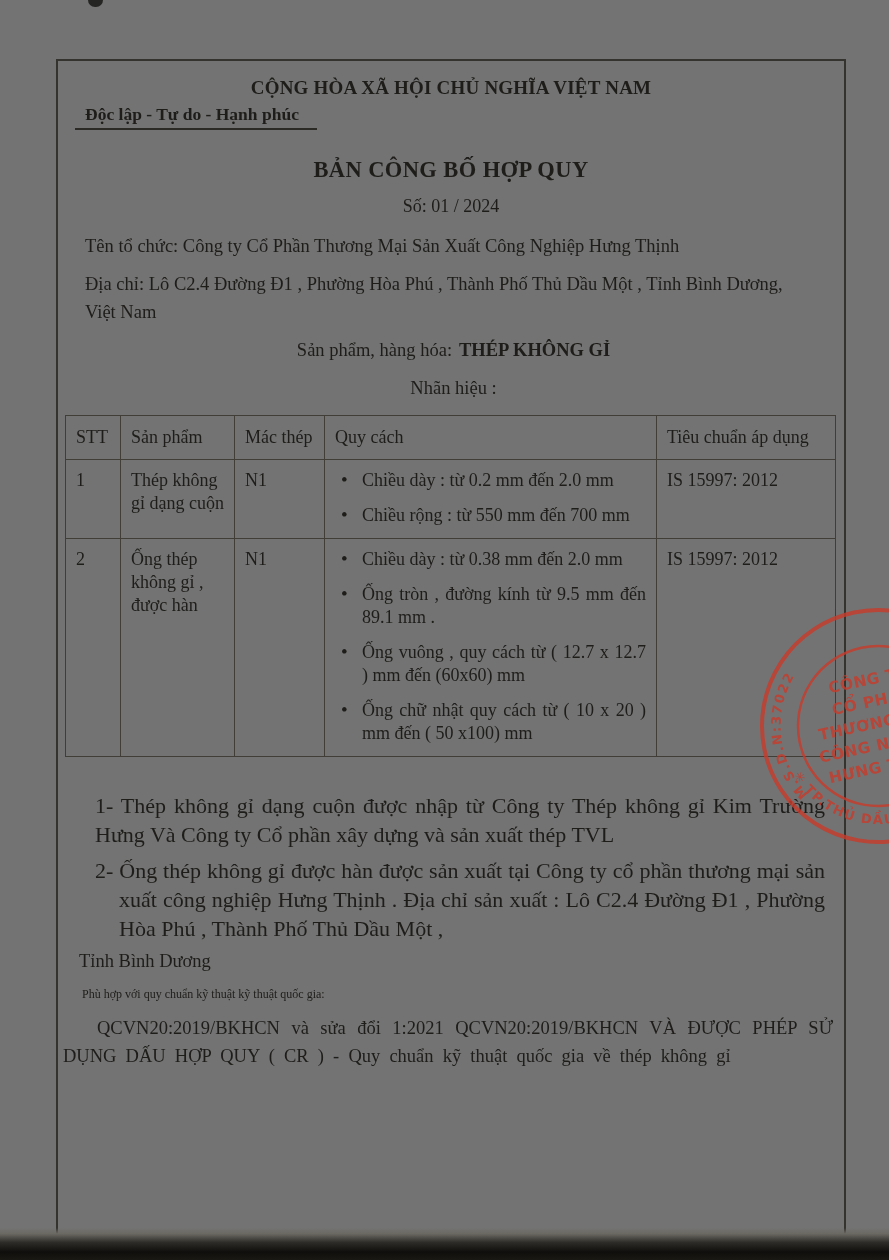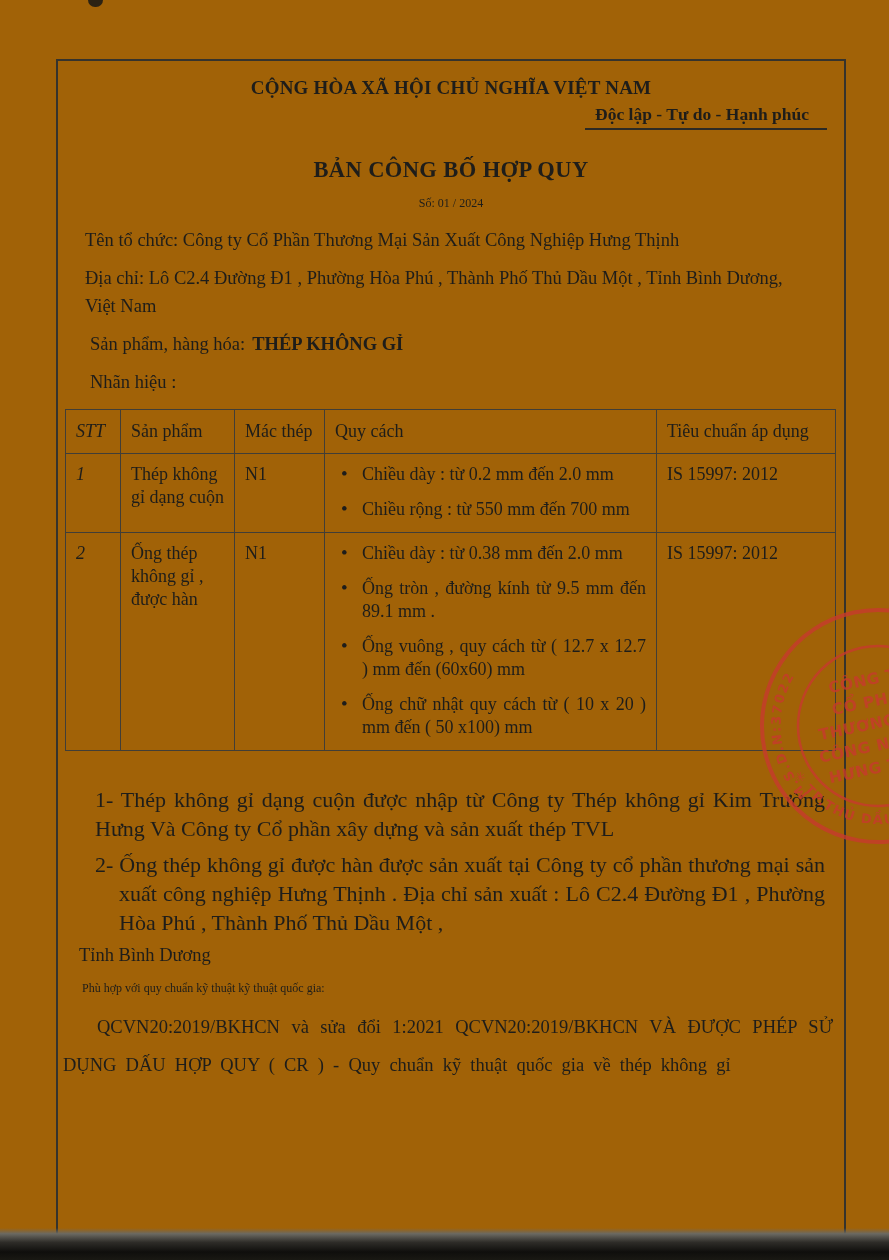--- a/index.html
+++ b/index.html
@@ -1,71 +1,71 @@
 <!DOCTYPE html>
 <html lang="vi"><head>
 <meta charset="utf-8">
 <style>
   html,body { margin:0; padding:0; }
   body { background:#d8d6d0; }
   .page {
     position:relative; width:889px; height:1260px; margin:0 auto;
-    background:#a16207; overflow:hidden;
+    background:#737373; overflow:hidden;
     font-family:"Liberation Serif", serif; color:#1e1d1a;
   }
   .speck { position:absolute; left:88px; top:0; width:15px; height:7px;
     background:#181815; border-radius:0 0 7px 7px; opacity:.85; z-index:6; }
 
   .frame {
     position:absolute; left:56px; top:59px; width:790px; height:1210px;
     border:2px solid #35332d; box-sizing:border-box; padding:10px 17px 0;
   }
 
   .nat-line1 { text-align:center; font-weight:bold; font-size:19px; letter-spacing:.2px; margin-top:6px; }
-  .nat-wrap  { text-align:right; margin-top:5px; }
+  .nat-wrap  { text-align:left; margin-top:5px; }
   .nat-line2 { display:inline-block; font-weight:bold; font-size:17.5px;
     border-bottom:2px solid #2c2a25; padding:0 18px 3px 10px; }
 
   .doc-title  { text-align:center; font-weight:bold; font-size:22.5px; margin-top:27px; letter-spacing:.4px; }
-  .doc-number { text-align:center; font-size:12px; margin-top:13px; }
+  .doc-number { text-align:center; font-size:18px; margin-top:13px; }
 
   p { margin:10px; }
   .info { font-size:18.5px; line-height:28px; }
   .info.first { margin-top:15px; }
-  .indent { padding-left:5px; }
+  .indent { padding-left:5px;text-align:center; }
   .gap-top { margin-top:4px; }
   .prod-val { font-weight:bold; margin-left:7px; }
 
   table.spec {
     border-collapse:collapse; table-layout:fixed;
     width:calc(100% + 19px); margin:13px 0 0 -10px;
     font-size:18px;
   }
   table.spec th, table.spec td {
     border:1.5px solid #413e37; padding:9px 10px;
     vertical-align:top; font-weight:normal; text-align:left;
     line-height:23px; overflow:hidden;
   }
   table.spec th { padding-top:10px; padding-bottom:10px; }
-  .c-stt { text-align:center;font-style:italic; }
+  .c-stt { text-align:center; }
   .c-mac { text-align:center; }
   .just  { text-align:justify; }
 
   .bullet { position:relative; padding-left:27px; margin-bottom:12px; text-align:justify; }
   .bullet:last-child { margin-bottom:2px; }
   .bullet::before { content:"•"; position:absolute; left:6px; top:-1px; font-size:19px; }
 
   .note { font-size:22px; line-height:29px; text-align:justify; }
   .note1 { margin:34px 2px 7px 20px; }
   .note2 { margin:0 2px 4px 20px; padding-left:24px; text-indent:-24px; }
   .prov    { margin:3px 0 0 4px;  font-size:18.5px; line-height:29px; }
   .conform { margin:4px 0 0 7px;  font-size:12px; line-height:29px; }
   .regulation {
     margin:5px 0 0 -12px; width:calc(100% + 18px);
-    font-size:18.5px; line-height:38px; text-align:justify;
+    font-size:18.5px; line-height:28px; text-align:justify;
     text-indent:34px; word-spacing:4.5px;
   }
 
   .stamp {
     position:absolute; left:753px; top:601px; width:250px; height:250px;
     transform:rotate(-12deg); opacity:.82; z-index:5; pointer-events:none;
   }
   .stamp text {
     font-family:"DejaVu Sans", sans-serif; font-weight:bold;
   }

